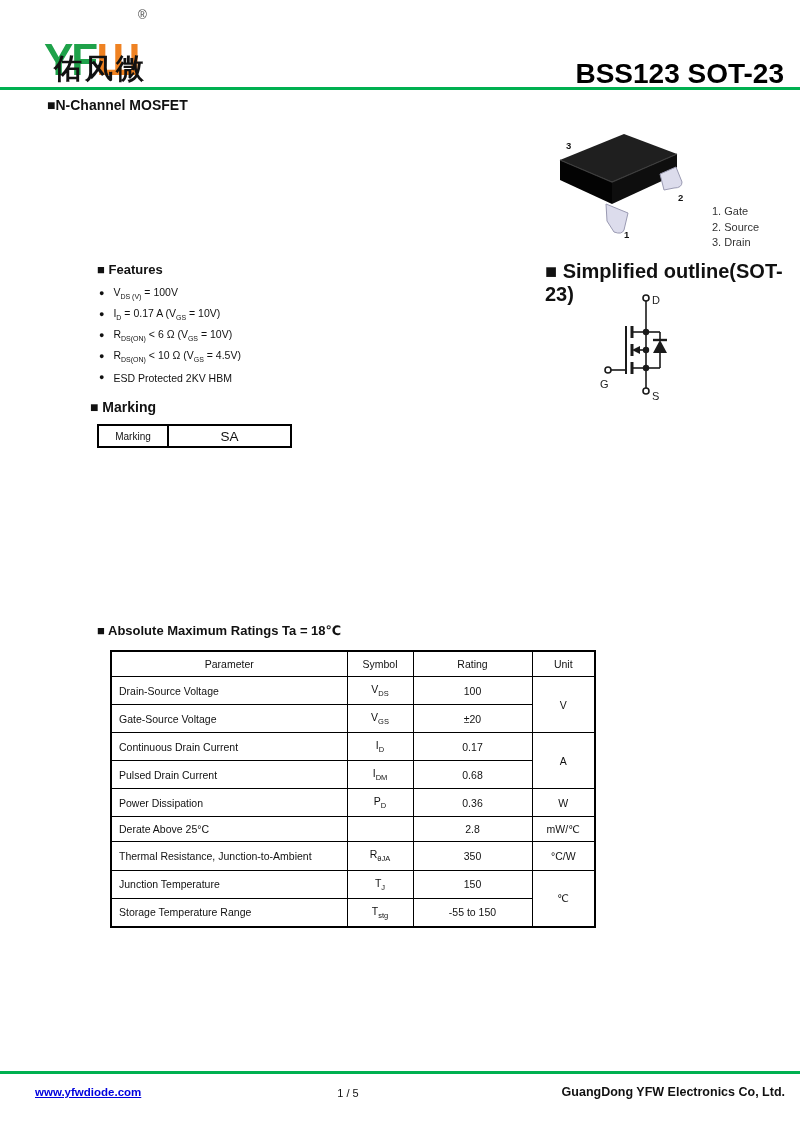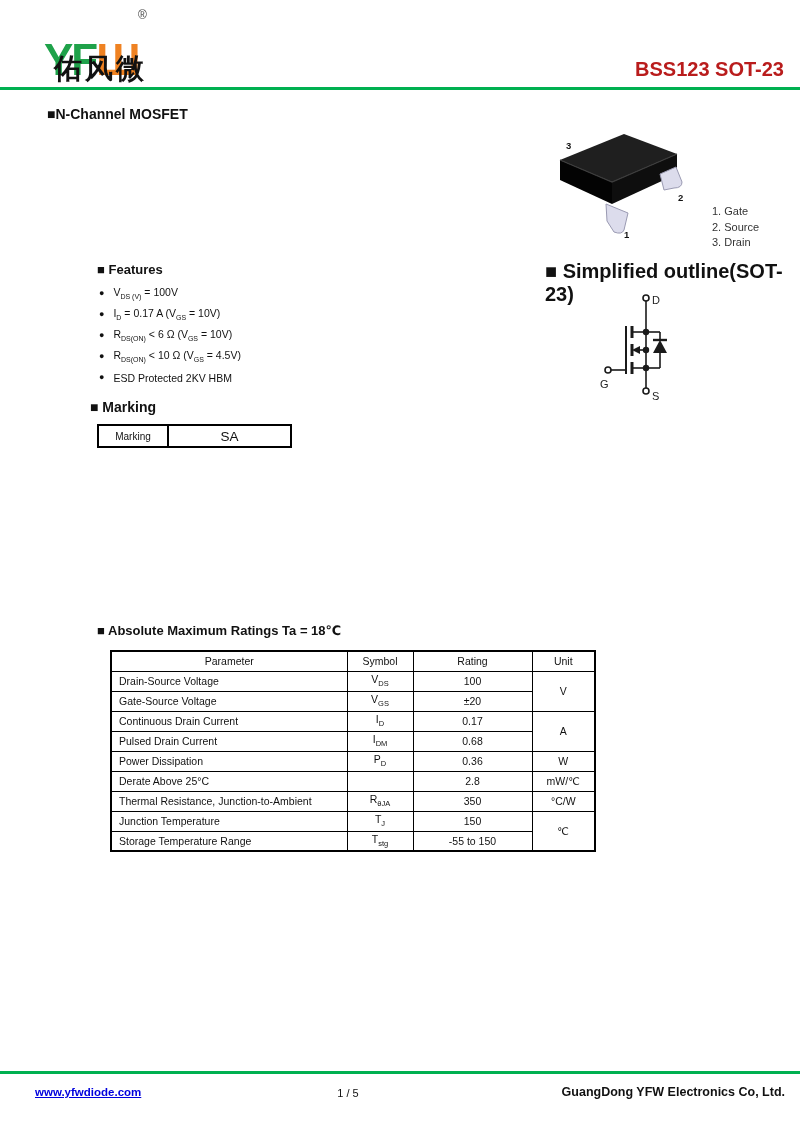--- a/index.html
+++ b/index.html
@@ -9,25 +9,25 @@
 
   
   .logo-latin { position:absolute; left:44px; top:10px; font-size:44px; font-weight:800;
                 letter-spacing:-2px; line-height:1;margin-top:28px; }
   .logo-latin .g { color:#1fa24a; }
   .logo-latin .o { color:#ef8222; }
   .logo-reg { position:absolute; left:138px; top:8px; font-size:12px; color:#444; }
   .logo-cjk { position:absolute; left:54px; top:50px; font-size:28px; font-weight:700;
               letter-spacing:3px; color:#111; }
   .hr-green-top { position:absolute; left:0; top:87px; width:800px; height:3px; background:#00b050; }
-  .doc-title { position:absolute; right:16px; top:58px; font-size:20px; font-weight:700; color:#b91c1c; }
+  .doc-title { position:absolute; right:16px; top:58px; font-size:28px; font-weight:700; color:#000000; }
 
   
   .h-sq { font-weight:700; color:#111; }
-  .h-product { position:absolute; left:35px; top:106px; font-size:14px;padding-left:12px; }
+  .h-product { position:absolute; left:35px; top:97px; font-size:14px;padding-left:12px; }
   .h-outline { position:absolute; left:545px; top:260px; font-size:20px; }
   .h-features { position:absolute; left:97px; top:262px; font-size:13px; }
   .h-marking  { position:absolute; left:90px; top:399px; font-size:14px; }
   .h-absmax   { position:absolute; left:97px; top:623px; font-size:13px; }
 
   
   .features { position:absolute; left:99px; top:283px; width:330px; }
   .feat-item { display:flex; align-items:center; height:21px; font-size:10.5px; color:#111; }
   .feat-bullet { font-size:9px; margin-right:9px; line-height:1; }
   sub { font-size:7.5px; }
@@ -47,21 +47,21 @@
   .marking-table { position:absolute; left:97px; top:424px; width:195px; height:24px;
                    border:2px solid #000; display:flex; }
   .marking-cell-label { width:70px; border-right:2px solid #000; display:flex;
                         align-items:center; justify-content:center; font-size:10px; }
   .marking-cell-value { flex:1; display:flex; align-items:center; justify-content:center;
                         font-size:13.5px;border-radius:8px; }
 
   
   .abs-table { position:absolute; left:110px; top:650px; border-collapse:collapse;
                table-layout:fixed; width:484px; font-size:10.5px; color:#111; }
-  .abs-table td, .abs-table th { border:1px solid #000; height:20px; padding:0;
+  .abs-table td, .abs-table th { border:1px solid #000; height:20px; padding:6px;
                font-weight:400; text-align:center; vertical-align:middle; }
   .abs-table { border:2px solid #000; outline:1px solid #000; outline-offset:-2px; }
   .abs-table td.param { text-align:left; padding-left:7px; }
   .col-param { width:236px; } .col-sym { width:66px; } .col-rate { width:119px; } .col-unit { width:63px; }
 
   
   .hr-green-bottom { position:absolute; left:0; top:1071px; width:800px; height:3px; background:#00b050; }
   .footer-link { position:absolute; left:35px; top:1086px; font-size:11.5px; font-weight:700;
                  color:#0000dd; text-decoration:underline; }
   .footer-page { position:absolute; left:0; top:1087px; width:696px; text-align:center;

